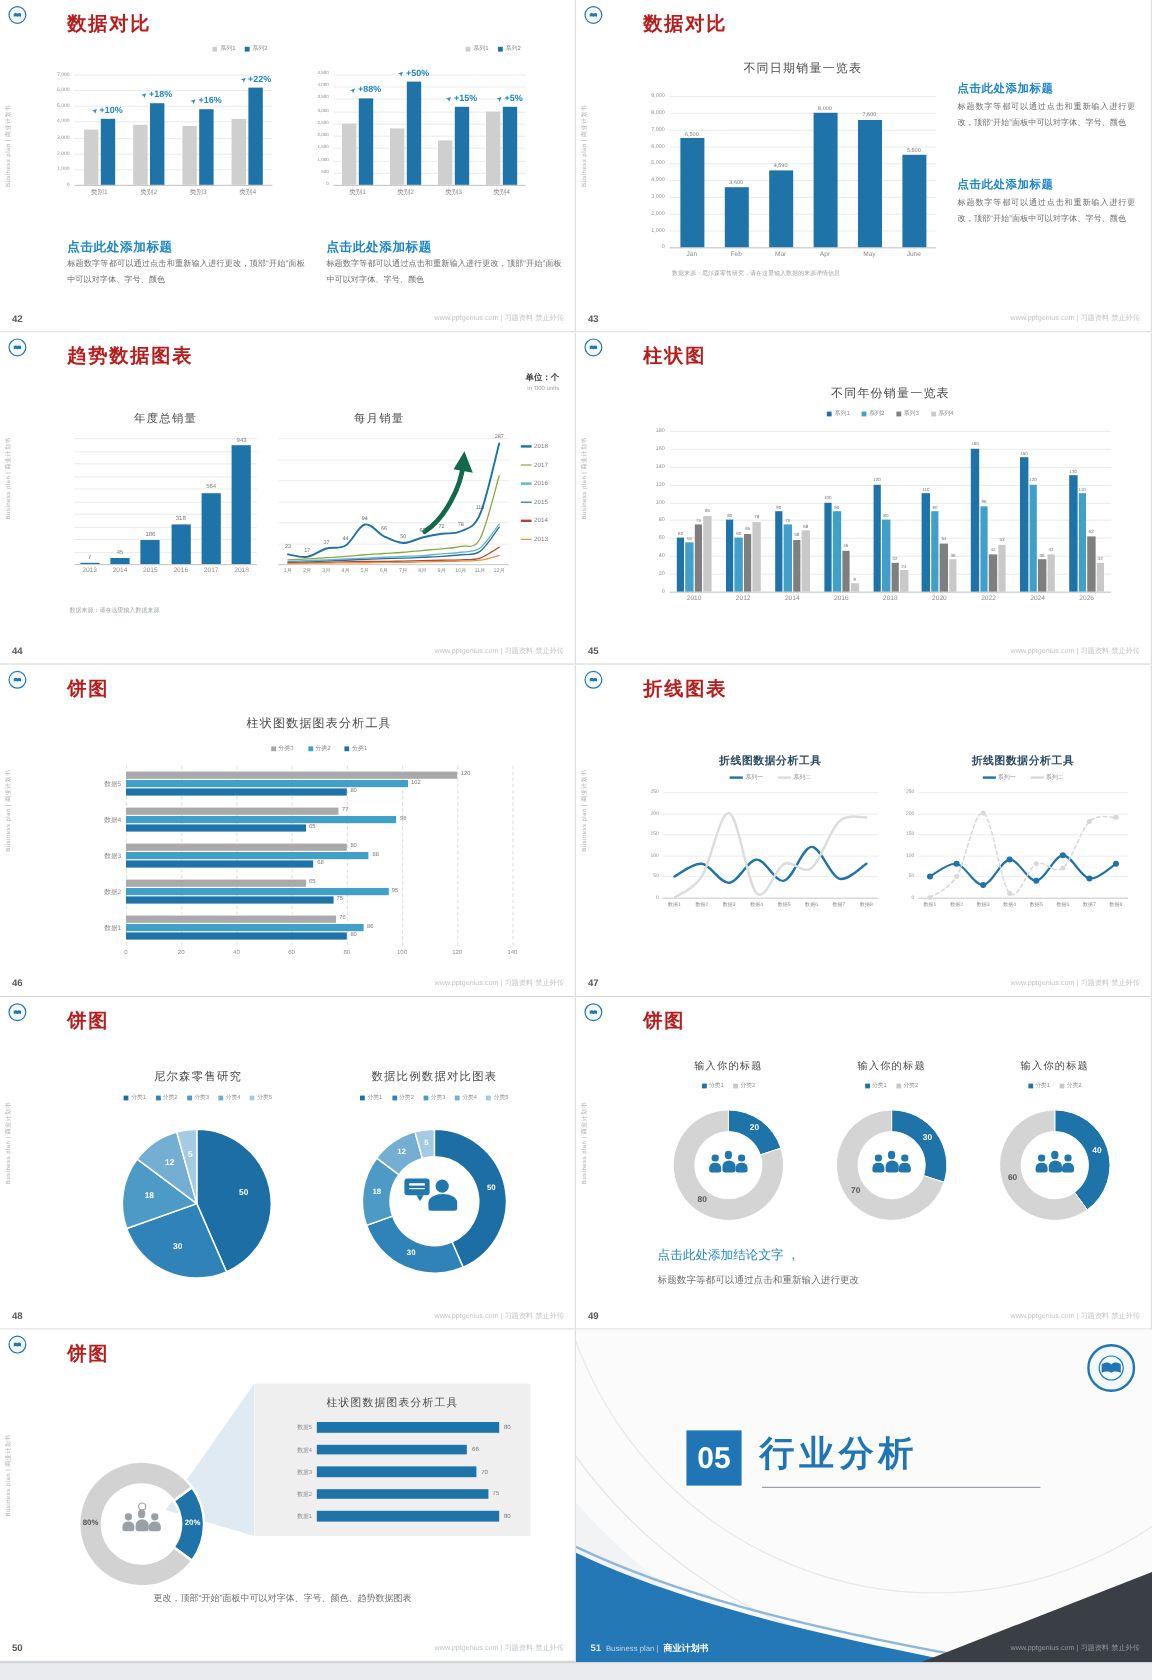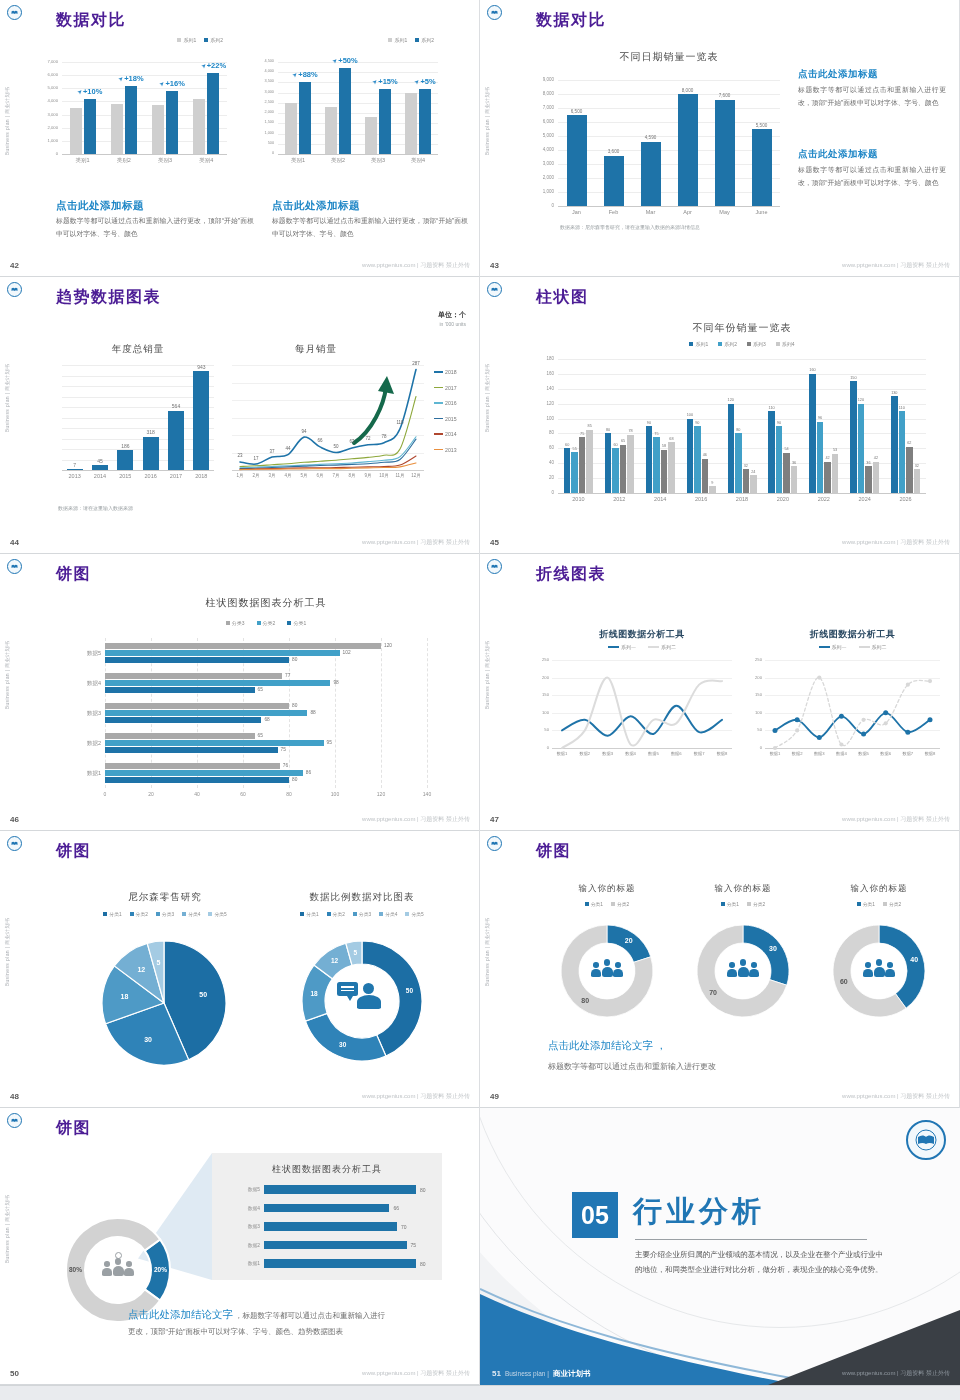--- a/index.html
+++ b/index.html
@@ -1,21 +1,21 @@
 <!DOCTYPE html>
 <html><head>
 <meta charset="utf-8">
 <style>
 *{margin:0;padding:0;box-sizing:border-box}
 html,body{width:960px;background:#eceef0;font-family:"Liberation Sans","DejaVu Sans",sans-serif;}
 .grid{display:grid;grid-template-columns:480px 480px;grid-auto-rows:277px;width:960px;}
 .cell{position:relative;background:#fff;box-shadow:inset -1px 0 0 #dcdee1, inset 0 -1px 0 #d5d8db;overflow:hidden}
 .slide{position:absolute;left:0;top:0;right:0;bottom:0;overflow:hidden}
 .abs{position:absolute}
-.stitle{position:absolute;left:56px;top:10px;font-size:16px;font-weight:600;color:#4c1d95;letter-spacing:1.5px}
+.stitle{position:absolute;left:56px;top:10px;font-size:16px;font-weight:600;color:#b91c1c;letter-spacing:1.5px}
 .side{position:absolute;left:-40px;top:118px;width:94px;text-align:center;transform:rotate(-90deg);font-size:5px;color:#a9adb2;letter-spacing:.4px;white-space:nowrap}
 .pnum{position:absolute;left:10px;bottom:7px;font-size:8px;font-weight:bold;color:#595959}
 .sfoot{position:absolute;right:10px;bottom:7px;font-size:6px;color:#bfc3c6;white-space:nowrap}
 .logo{position:absolute;left:7px;top:5px;width:15px;height:15px;border:1px solid #2076B4;border-radius:50%;display:flex;align-items:center;justify-content:center;background:#f2f8fc}
 .logo svg{width:9px;height:9px}
 .ctitle{position:absolute;text-align:center;font-size:10px;color:#4a4a4a;letter-spacing:1px}
 .ctitle2{position:absolute;text-align:center;font-size:9px;font-weight:bold;color:#2b4a63;letter-spacing:.5px}
 .h-blue{position:absolute;font-size:10.5px;font-weight:bold;color:#1E86C6;letter-spacing:.5px}
 .body-sm{position:absolute;font-size:6.8px;color:#6e6e6e;line-height:1.85;text-align:justify}
 .note{position:absolute;font-size:5px;color:#9aa0a3}
@@ -886,44 +886,40 @@
         </div>
       <div class="plot" style="left:95px;top:148px;width:46px;height:28px">
           <div style="position: absolute; left: 9.2375px; top: 5.3px; width: 5.525px; height: 5.525px; border-radius: 50%; background: rgb(154, 160, 164);"></div>
           <div style="position: absolute; left: 7.325px; top: 11.675px; width: 9.35px; height: 8.5px; border-radius: 50% 50% 22% 22%; background: rgb(154, 160, 164);"></div>
           <div style="position: absolute; left: 31.2375px; top: 5.3px; width: 5.525px; height: 5.525px; border-radius: 50%; background: rgb(154, 160, 164);"></div>
           <div style="position: absolute; left: 29.325px; top: 11.675px; width: 9.35px; height: 8.5px; border-radius: 50% 50% 22% 22%; background: rgb(154, 160, 164);"></div>
           <div style="position: absolute; left: 19.75px; top: 2px; width: 6.5px; height: 6.5px; border-radius: 50%; background: rgb(154, 160, 164);"></div>
           <div style="position: absolute; left: 17.5px; top: 9.5px; width: 11px; height: 10px; border-radius: 50% 50% 22% 22%; background: rgb(154, 160, 164);"></div>
           <div style="position: absolute; left: 19.5px; top: -4px; width: 7px; height: 7px; border: 1.2px solid rgb(154, 160, 164); border-radius: 50%;"></div>
         </div>
-      <div class="abs" style="left:128px;top:196px;width:330px">
-        <span class="concl-b">点击此处添加结论文字</span><span class="concl-t"> ，标题数字等都可以通过点击和重新输入进行</span>
-      </div>
       <div class="abs concl-t" style="left:128px;top:219px;width:330px">更改，顶部“开始”面板中可以对字体、字号、颜色、趋势数据图表</div>
       <div class="pnum">50</div>
       <div class="sfoot">www.pptgenius.com | 习题资料 禁止外传</div>
     </div>
   </div>
 
   <div class="cell">
     <div class="slide" style="background:#fbfbfc">
       <div class="arc" style="width:640px;height:640px;left:-20px;top:-420px;border:1px solid #e6e8ea"></div>
       <div class="arc" style="width:840px;height:840px;left:-80px;top:-560px;border:1px solid #e3e5e8"></div>
       <div class="arc" style="width:1040px;height:1040px;left:-150px;top:-700px;border:28px solid #f2f3f5"></div>
       <div class="arc" style="width:1240px;height:1240px;left:-220px;top:-840px;border:1px solid #e6e8ea"></div>
       <svg class="abs" width="480" height="277" style="left:0;top:0">
         <path d="M0,181 C80,219 180,246 322,272" fill="none" stroke="#8FB8D8" stroke-width="2"></path>
         <path d="M0,186 C80,224 180,250 318,277 L0,277 Z" fill="#2478B5"></path>
         <path d="M480,202 L480,277 L288,277 Z" fill="#3A3F45"></path>
       </svg>
       <div class="num-square" style="left:92px;top:84px;width:46px;height:46px;font-size:25px">05</div>
       <div class="s51-title" style="left:153px;top:84px">行业分析</div>
       <div class="divider" style="left:155px;top:131px;width:232px"></div>
-      <div class="s51-body" style="left:155px;top:140px;width:248px">主要介绍企业所归属的产业领域的基本情况，以及企业在整个产业或行业中的地位，和同类型企业进行对比分析，做分析，表现企业的核心竞争优势。</div>
       <div class="logo51">
           <svg viewBox="0 0 24 24">
             <path d="M4,9 C7,7 10,7 12,9 C14,7 17,7 20,9 L20,16 C17,14.5 14,14.5 12,16 C10,14.5 7,14.5 4,16 Z" fill="#2076B4"></path>
             <circle cx="12" cy="12" r="10" fill="none" stroke="#2076B4" stroke-width="1"></circle>
           </svg>
         </div>
       <div class="brand-line">
         <span style="font-size:8px;font-weight:bold;color:#dfe9f2">51</span>
         <span style="font-size:6.5px;color:#c4d6e6">Business plan |</span>
         <span style="font-size:7.5px;font-weight:bold;color:#ffffff">商业计划书</span>

